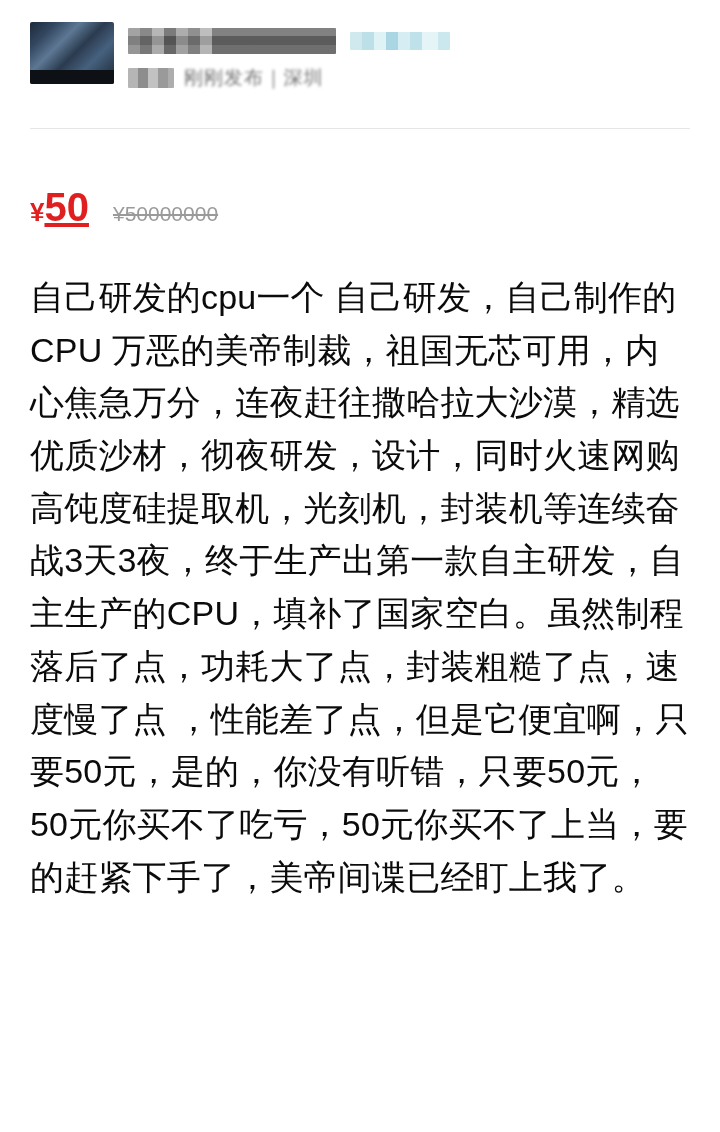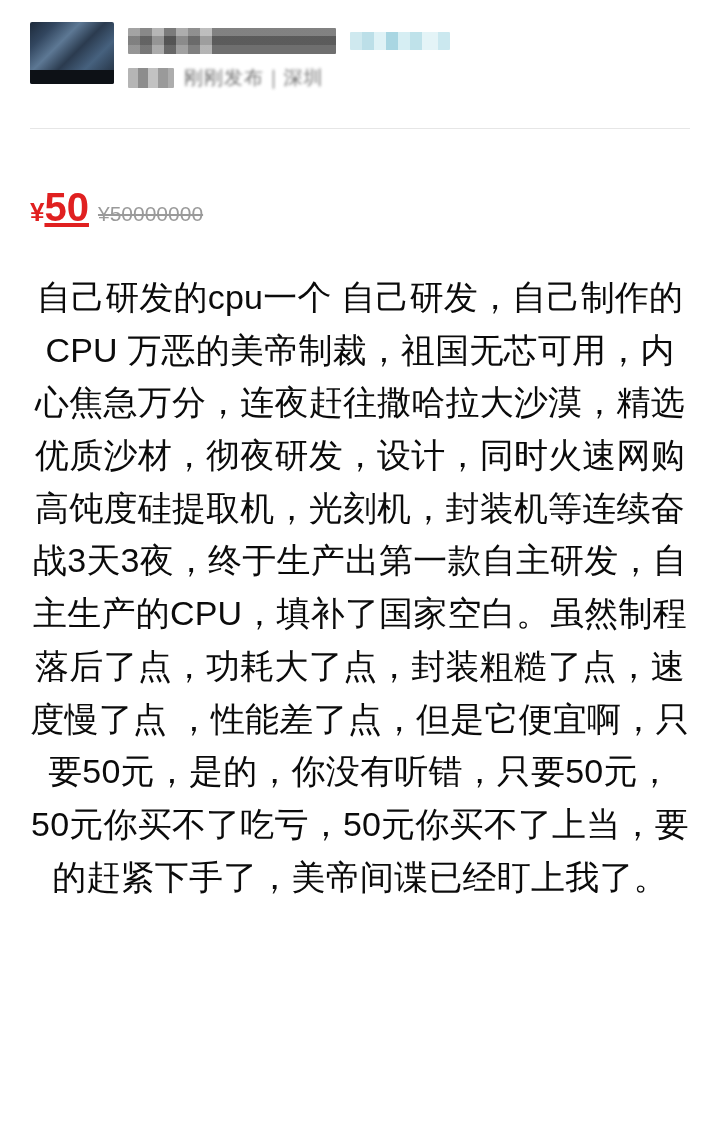--- a/index.html
+++ b/index.html
@@ -126,36 +126,35 @@
   }
   .price-value {
     color: #e02020;
     font-size: 40px;
     font-weight: bold;
     line-height: 1;
     letter-spacing: 0;
     text-decoration: underline;
   }
   .price-original {
-    margin-left: 9px;
+    margin-left: 24px;
     color: #9a9a9a;
     font-size: 21px;
     text-decoration: line-through;
     line-height: 1;
   }
 
   
   .desc {
     padding: 44px 30px 0 30px;
     font-size: 34px;
     line-height: 1.55;
     color: #0b0b0b;
     word-break: break-word;
     letter-spacing: 0.2px;
-    text-align: center;
   }
 </style>
 </head>
 <body>
 
 <div class="page">
 
   <div class="seller-block">
     <div class="avatar"></div>
     <div class="seller-meta">

